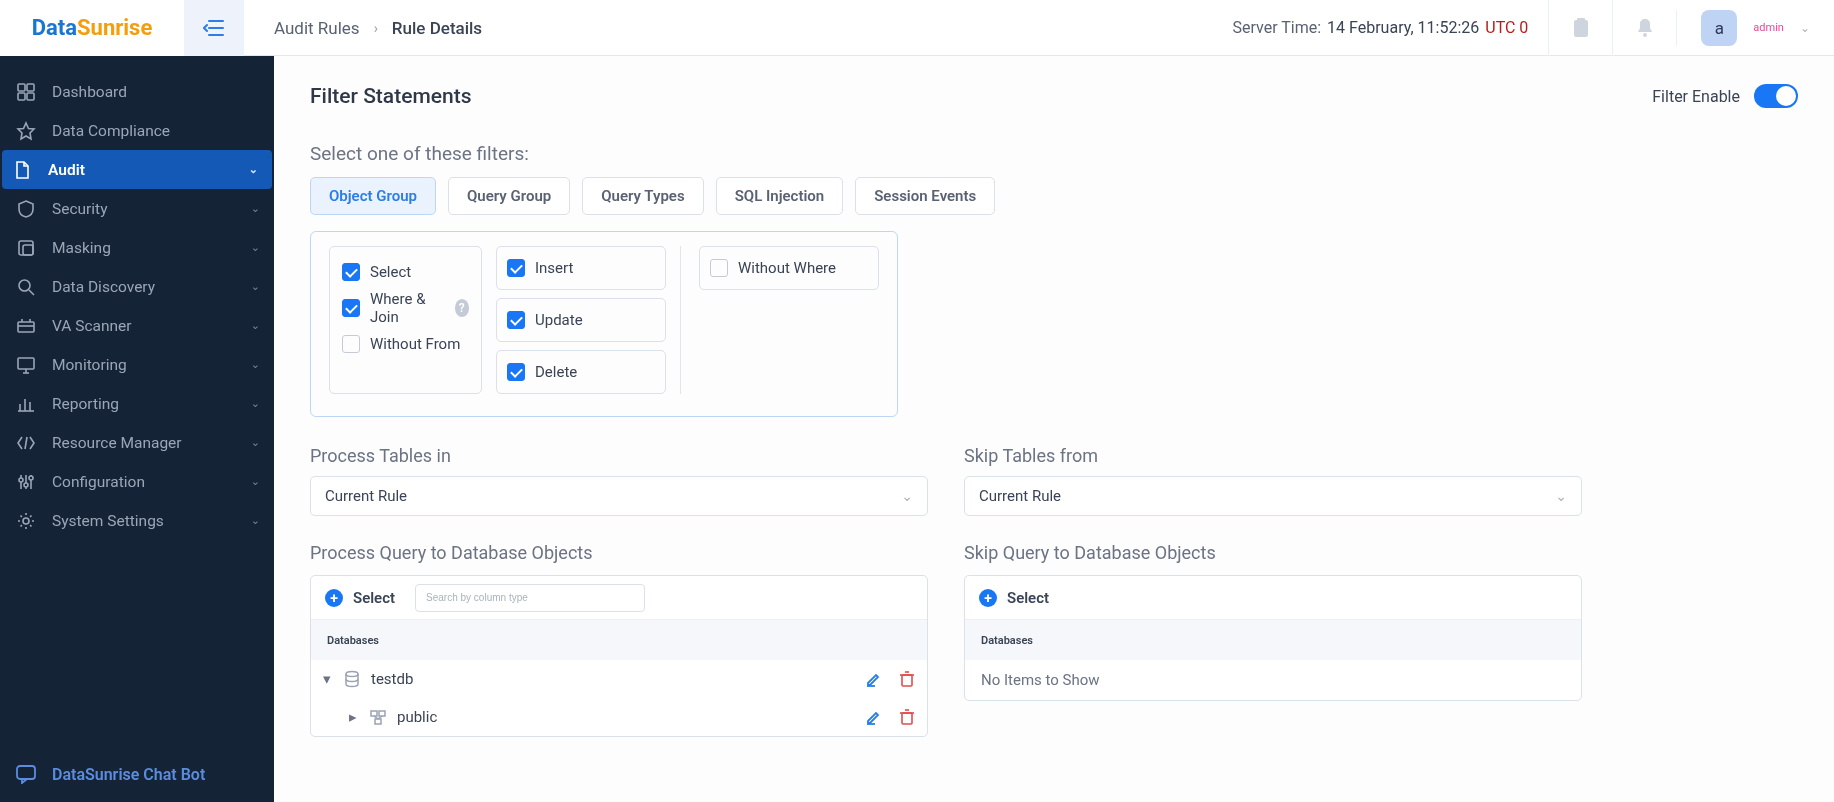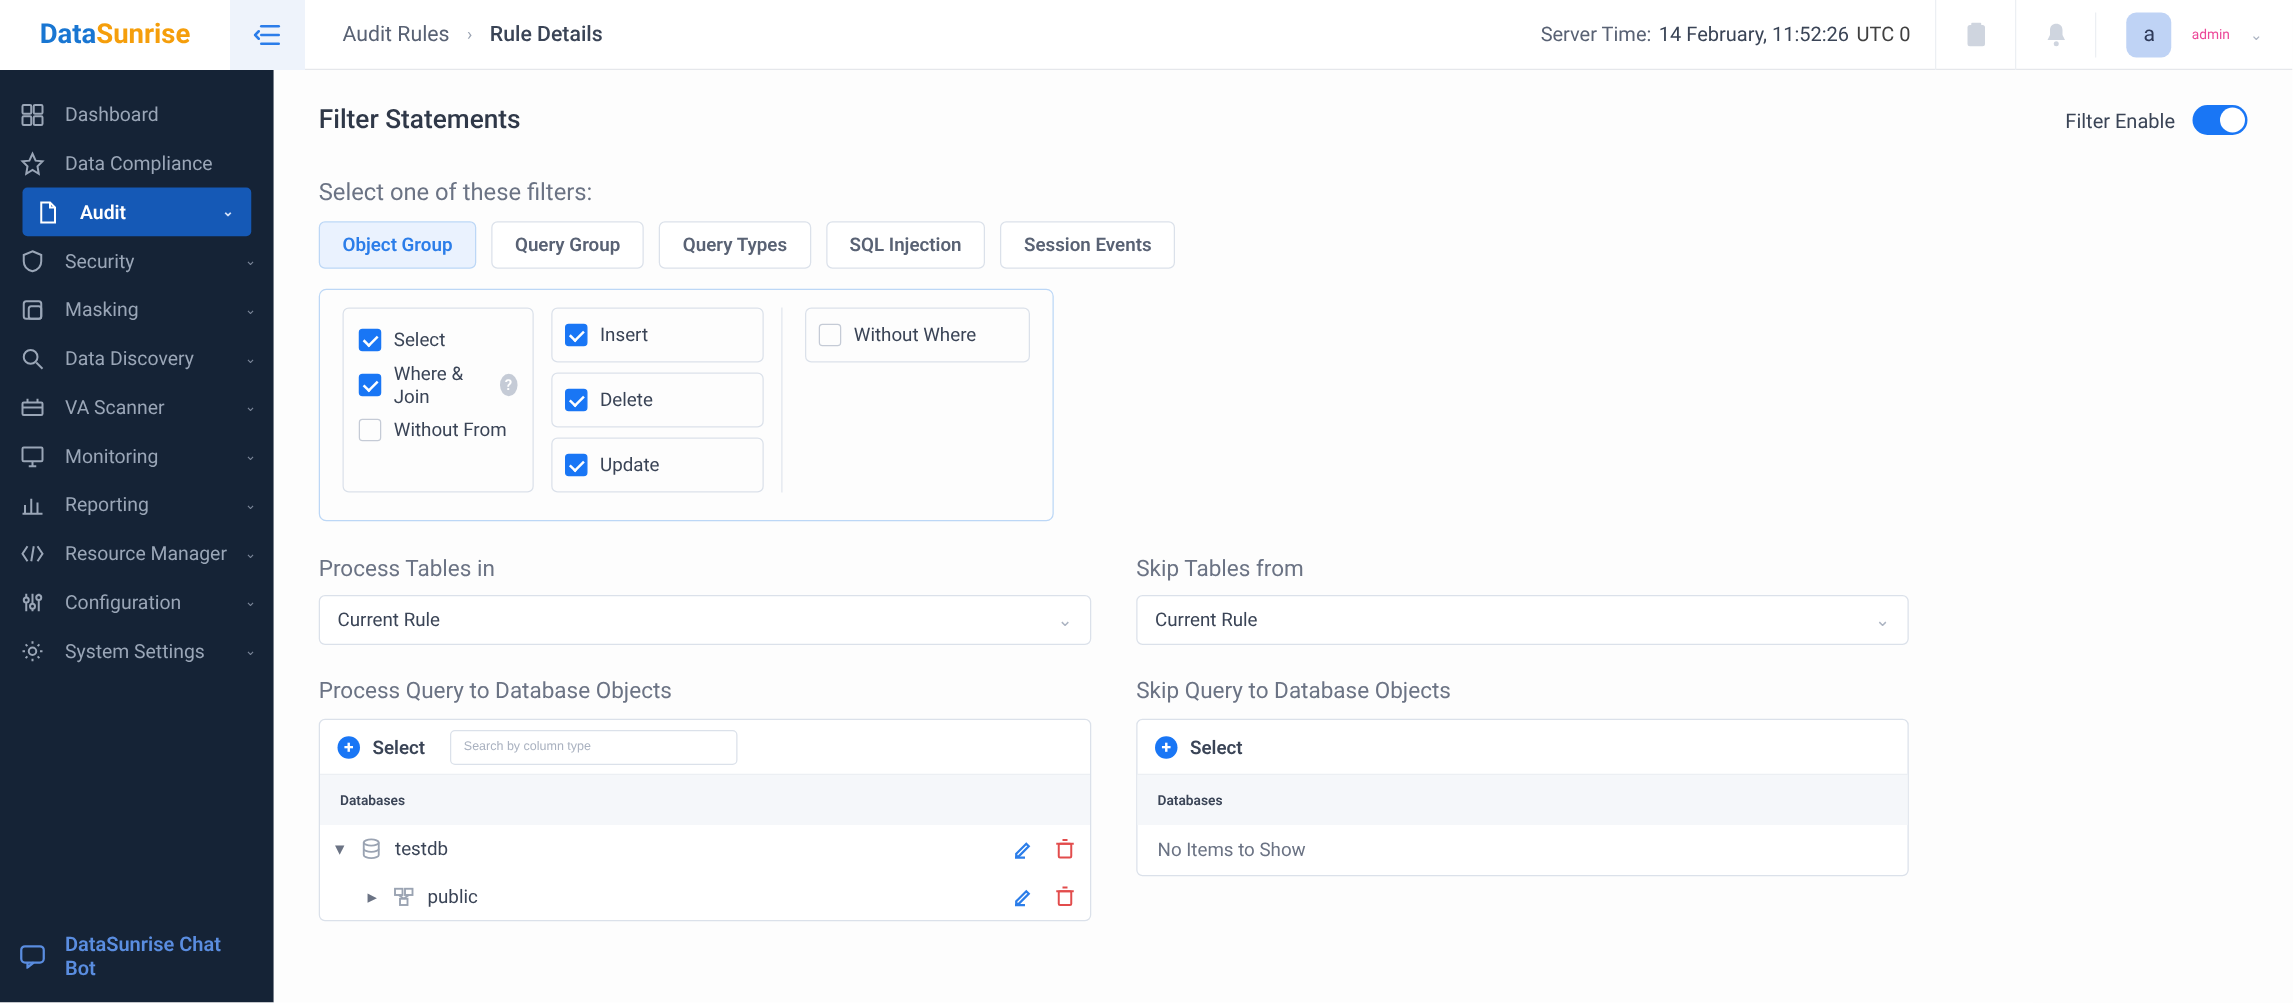--- a/index.html
+++ b/index.html
@@ -13,24 +13,24 @@
 .breadcrumb { display: flex; align-items: center; gap: 14px; padding-left: 30px; font-size: 17px; color: #596274; }
 .breadcrumb .sep { color: #9aa3b2; font-size: 14px;}
 .breadcrumb .current { color: #3a4456; font-weight: 500; }
 .spacer { flex: 1; }
 .server-time { display: flex; align-items: center; gap: 6px; font-size: 16px; color: #596274; padding-right: 20px; }
 .icon-cell { width: 64px; height: 56px; display: flex; align-items: center; justify-content: center; border-left: 1px solid #eceff3; color: #cfd5df; cursor: pointer; }
 .user-area { display: flex; align-items: center; gap: 16px; padding: 0 24px; border-left: 1px solid #eceff3; cursor: pointer; }
 .avatar { width: 36px; height: 36px; border-radius: 8px; background: #bfd3f5; color: #2e3a59; display: flex; align-items: center; justify-content: center; font-size: 17px; }
 .username { font-size: 11px; color: #ec4899; }
 .body-row { flex: 1; display: flex; min-height: 0; }
-.sidebar { width: 219px; background: #152336; display: flex; flex-direction: column; }
+.sidebar { width: 274px; background: #152336; display: flex; flex-direction: column; }
 .nav { flex: 1; padding-top: 16px; }
 .nav-item { display: flex; align-items: center; height: 39px; padding: 0 16px; color: #9aa6b7; cursor: pointer; font-size: 15.5px; gap: 16px; position: relative; }
-.nav-item.active { background: #1559b6; color: #fff; border-radius: 4px; margin: 0 18px; padding: 0 10px; font-weight:600;}
+.nav-item.active { background: #1559b6; color: #fff; border-radius: 4px; margin: 0 2px; padding: 0 10px; font-weight:600;}
 .nav-item .chev { position: absolute; right: 14px; font-size: 11px; color: #7b8699; }
 .nav-item.active .chev { color: #d6e4fa; }
 .nav-icon { width: 20px; height: 20px; display: flex; align-items: center; justify-content: center; }
 .chatbot { display: flex; align-items: center; gap: 16px; padding: 18px 16px; color: #5a8de0; font-size: 16px; font-weight: 600; cursor: pointer; }
 .main { flex: 1; background: #fdfdfd; overflow: auto; padding: 28px 36px 0 36px; }
 .section-head { display: flex; align-items: center; justify-content: space-between; }
 .section-title { font-size: 21px; font-weight: 500; color: #2f3848; }
 .filter-enable { display: flex; align-items: center; gap: 14px; font-size: 16px; color: #3a4456; }
 .toggle { width: 44px; height: 24px; background: #1976f5; border-radius: 14px; position: relative; cursor: pointer; }
 .toggle .knob { position: absolute; right: 2px; top: 2px; width: 20px; height: 20px; border-radius: 50%; background: #fff; }
@@ -88,21 +88,21 @@
   </div>
   <div class="breadcrumb">
     <span>Audit Rules</span>
     <span class="sep">›</span>
     <span class="current">Rule Details</span>
   </div>
   <div class="spacer"></div>
   <div class="server-time">
     <span>Server Time:</span>
     <span style="color:#3a4456;">14 February, 11:52:26</span>
-    <span style="color:#404040;">UTC 0</span>
+    <span style="color:#b91c1c;">UTC 0</span>
   </div>
   <div class="icon-cell">
     <svg width="18" height="20" viewBox="0 0 18 20">
         <rect x="2" y="2" width="14" height="17" rx="2" fill="#cfd5df"></rect>
         <rect x="5" y="0" width="8" height="4" rx="1" fill="#cfd5df"></rect>
       </svg>
   </div>
   <div class="icon-cell">
     <svg width="18" height="20" viewBox="0 0 18 20">
         <path d="M9 1 C6 1 4 3 4 6 V10 L2 14 H16 L14 10 V6 C14 3 12 1 9 1 Z" fill="#cfd5df"></path>
@@ -298,27 +298,27 @@
       <div class="og-col col2" id="og-col2">
           <div class="og-box og-box-w">
             <div class="og-row">
               <span class="cb checked"></span>
               <span>Insert</span>
             </div>
           </div>
           <div class="og-box og-box-w">
             <div class="og-row">
               <span class="cb checked"></span>
-              <span>Delete</span>
+              <span>Update</span>
             </div>
           </div>
           <div class="og-box og-box-w">
             <div class="og-row">
               <span class="cb checked"></span>
-              <span>Update</span>
+              <span>Delete</span>
             </div>
           </div>
         </div>
       <div class="og-col col3" id="og-col3">
           <div class="og-box og-box-w" style="width: 180px;">
             <div class="og-row">
               <span class="cb "></span>
               <span>Without Where</span>
             </div>
           </div>

